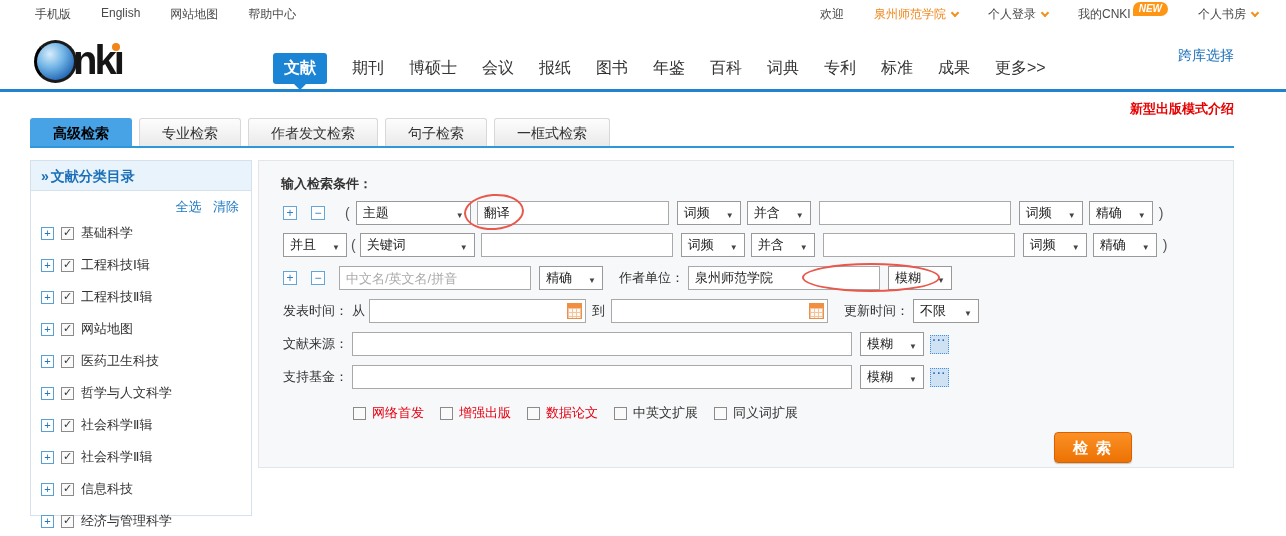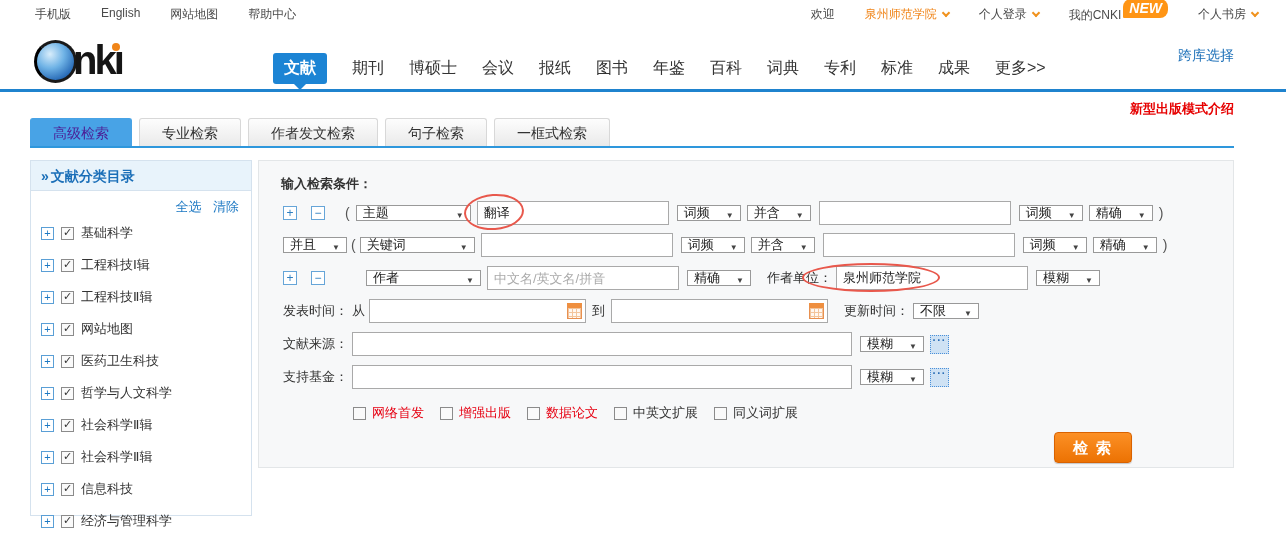--- a/index.html
+++ b/index.html
@@ -9,21 +9,21 @@
   a { text-decoration:none; color:inherit; cursor:pointer; }
 
   
   .topbar { position:absolute; top:0; left:0; width:100%; height:28px;
     display:flex; align-items:center; padding:0 28px 0 35px; font-size:12px; color:#4a4a4a; }
   .topbar-left { display:flex; gap:30px; }
   .topbar-right { margin-left:auto; display:flex; gap:30px; align-items:center; }
   .inst { color:#f08519; }
   .caret { display:inline-block; width:6px; height:6px; border-right:2px solid #f0921e;
     border-bottom:2px solid #f0921e; transform:rotate(45deg); margin:0 0 2px 6px; }
-  .new-badge { display:inline-block; background:#ff9515; color:#fff; font-size:14px;
+  .new-badge { display:inline-block; background:#ff9515; color:#fff; font-size:10px;
     font-style:italic; font-weight:bold; padding:1px 6px 2px; border-radius:8px 8px 8px 1px;
     position:relative; top:-6px; margin-left:2px; }
 
   
   .header-line { position:absolute; top:89px; left:0; width:100%; height:3px; background:#1f83ce; }
   .logo { position:absolute; left:34px; top:40px; display:flex; align-items:flex-start; }
   .globe { width:43px; height:43px; border-radius:50%;
     background:radial-gradient(circle at 35% 30%, #d8edfb, #6fb3e6 40%, #2a6db8 75%, #16406f);
     border:3px solid #1a1a1a; border-left-color:#000; }
   .brand { font-size:40px; font-weight:800; letter-spacing:-3px; color:#151515;
@@ -43,21 +43,21 @@
   .nav-item.active::after { content:""; position:absolute; left:50%; bottom:-6px;
     margin-left:-6px; border:6px solid transparent; border-top:6px solid #1c84d4; border-bottom:0; }
   .cross-db { position:absolute; right:52px; top:47px; color:#1b6fb8; font-size:14px; }
   .notice { position:absolute; right:52px; top:100px; color:#e60000; font-size:13px; font-weight:bold; }
 
   
   .tabs { position:absolute; left:30px; top:118px; display:flex; gap:7px; }
   .tab { height:29px; line-height:28px; padding:0 22px; font-size:14px; color:#333;
     background:linear-gradient(#fdfdfd,#e9e9e9); border:1px solid #d8d8d8; border-bottom:none;
     border-radius:3px 3px 0 0; cursor:pointer; white-space:nowrap; }
-  .tab.active { background:#48a3e6; color:#4c1d95; border-color:#48a3e6; font-weight:normal; }
+  .tab.active { background:#48a3e6; color:#000000; border-color:#48a3e6; font-weight:bold; }
   .tabs-underline { position:absolute; left:30px; top:146px; width:1204px; height:2px; background:#2e97dc; }
 
   
   .sidebar { position:absolute; left:30px; top:160px; width:222px; height:356px;
     background:#fff; border:1px solid #d5e2ee; }
   .sidebar-header { height:30px; line-height:30px; background:#e8f3fb; color:#1b6fb8;
     font-size:14px; font-weight:bold; padding-left:10px; border-bottom:1px solid #d5e2ee; }
   .sidebar-header .arrow2 { font-weight:bold; margin-right:2px; }
   .sidebar-actions { text-align:right; padding:7px 12px 1px; font-size:13px; }
   .sidebar-actions a { color:#1c78c3; margin-left:8px; }
@@ -71,21 +71,21 @@
   .cat-item .cb { margin-right:7px; }
 
   
   .panel { position:absolute; left:258px; top:160px; width:976px; height:308px;
     background:#f7f8f9; border:1px solid #e3e6e8; }
   .form-title { position:absolute; left:22px; top:14px; font-size:13px; font-weight:bold; color:#333; }
   .row { position:absolute; left:24px; display:flex; align-items:center; height:24px; }
   .pm { width:14px; height:14px; border:1px solid #66a5d8; background:#fff; color:#2f7fc1;
     font-size:12px; line-height:12px; text-align:center; margin-right:14px; cursor:pointer; }
   .paren { font-size:14px; color:#555; margin:0 6px; }
-  .select { height:16px; background:#fff; border:1px solid #999; display:flex;
+  .select { height:24px; background:#fff; border:1px solid #999; display:flex;
     align-items:center; justify-content:space-between; padding:0 6px; font-size:13px;
     color:#222; cursor:pointer; white-space:nowrap; }
   .arr::after { content:"▼"; font-size:8px; color:#444; margin-left:5px; }
   .w115 { width:115px; } .w64 { width:64px; } .w66 { width:66px; }
   .tinput { height:24px; border:1px solid #a9a9a9; background:#fff; font-size:13px;
     padding:0 6px; color:#222; font-family:inherit; outline:none; }
   .tinput::placeholder { color:#aaa; }
   .w195 { width:192px; } .w500 { width:500px; }
   .flabel { font-size:13px; color:#333; white-space:nowrap; }
   .date-wrap { position:relative; }
@@ -283,24 +283,20 @@
     <div class="select w64">
         <span>精确</span>
         <span class="arr"></span>
       </div>
     <span class="paren">)</span>
   </div>
 
   <div class="row" style="top:105px;">
     <span class="pm">+</span>
     <span class="pm">−</span>
-    <div class="select w115 mr6 ml27">
-        <span>作者</span>
-        <span class="arr"></span>
-      </div>
     <input class="tinput w195 mr8" placeholder="中文名/英文名/拼音" value="" style="">
     <div class="select w64 mr16">
         <span>精确</span>
         <span class="arr"></span>
       </div>
     <span class="flabel mr4">作者单位：</span>
     <input class="tinput w195 mr8" value="泉州师范学院" style="">
     <div class="select w64">
         <span>模糊</span>
         <span class="arr"></span>

